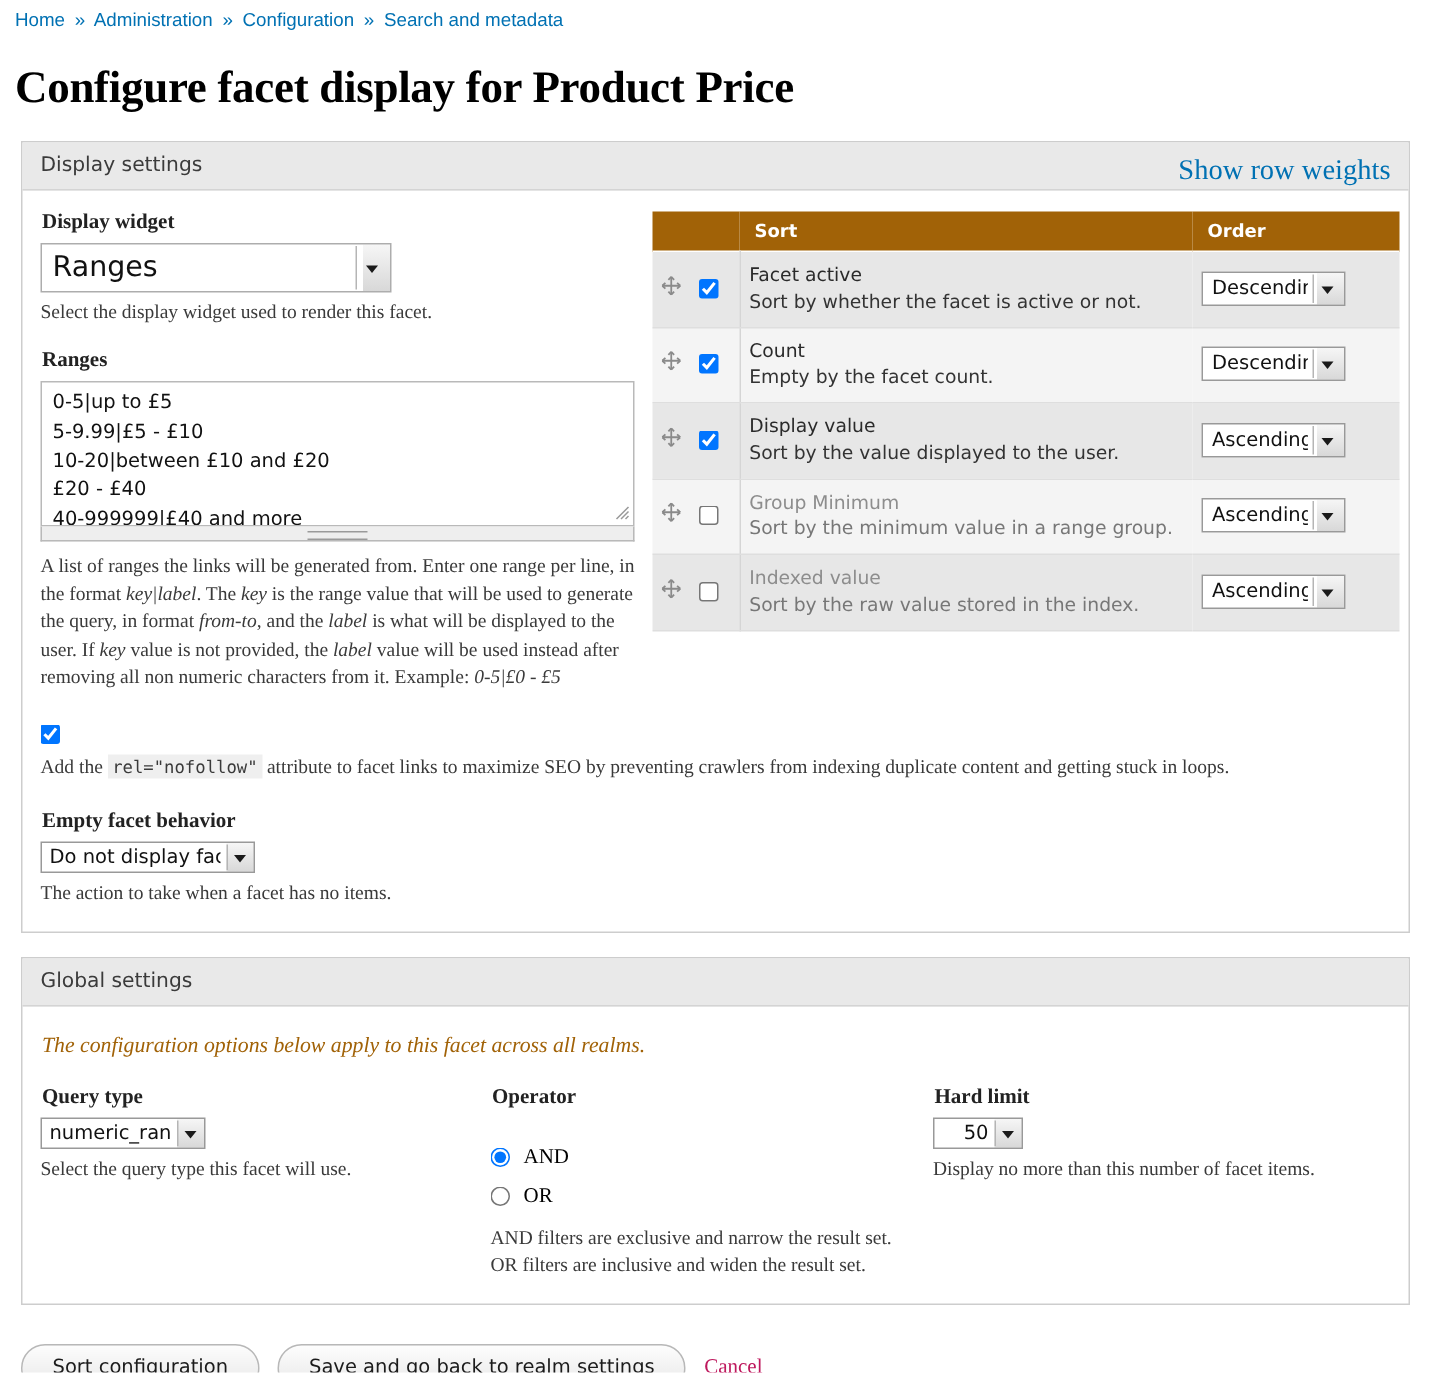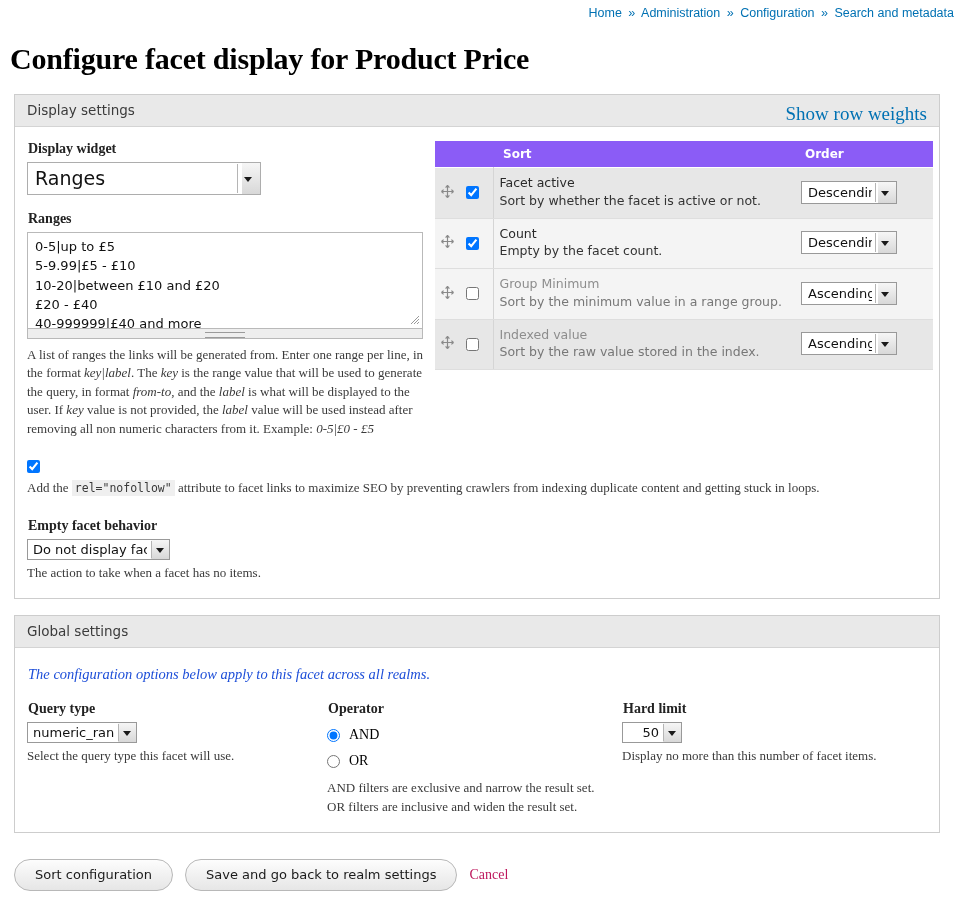--- a/index.html
+++ b/index.html
@@ -14,21 +14,20 @@
   }
   a { color:#0071b3; text-decoration:none; }
 
   
   .breadcrumb {
     padding:6px 0 0 10px;
     font-family:"Liberation Sans", sans-serif;
     font-size:12.5px;
     color:#0071b3;
     white-space:nowrap;
-    text-align:right;
   }
   .breadcrumb .sep { color:#0071b3; margin:0 3px; }
 
   
   .page-title {
     margin:22px 0 18px 10px;
     font-family:"Liberation Serif", serif;
     font-size:30px;
     font-weight:bold;
     letter-spacing:-0.2px;
@@ -195,21 +194,21 @@
   }
 
   
   table.sort-table {
     border-collapse:collapse;
     width:498px;
     font-family:"DejaVu Sans", sans-serif;
     table-layout:fixed;
   }
   table.sort-table th {
-    background:#8b5cf6;
+    background:#a16207;
     color:#ffffff;
     font-size:12px;
     font-weight:bold;
     text-align:left;
     padding:6px 8px 6px 10px;
     border:none;
   }
   th.th-handle { width:58px; }
   th.th-sort { width:302px; }
   th.th-order { width:138px; }
@@ -255,21 +254,21 @@
     padding:3px 24px 3px 6px;
   }
   .select-wrap.order::after { right:8px; }
   .select-wrap.order::before { right:3px; width:18px; }
 
   
   .gs-intro {
     font-family:"Liberation Serif", serif;
     font-style:italic;
     font-size:14.5px;
-    color:#1d4ed8;
+    color:#a16207;
     margin:4px 0 18px 1px;
   }
   .gs-cols { display:flex; align-items:flex-start; }
   .gs-col-1 { width:300px; flex:0 0 300px; }
   .gs-col-2 { width:295px; flex:0 0 295px; }
   .gs-col-3 { flex:1; }
   .radioline {
     display:flex;
     align-items:center;
     margin-bottom:10px;
@@ -330,20 +329,21 @@
     <div class="cols">
 
       <div class="col-left">
 
         <label class="form-label">Display widget</label>
         <div class="select-wrap widget">
           <select class="widget-select">
             <option>Ranges</option>
           </select>
         </div>
+        <div class="desc">Select the display widget used to render this facet.</div>
 
         <div style="height:16px"></div>
 
         <label class="form-label">Ranges</label>
         <div class="textarea-wrap" style="position:relative;">
           <textarea class="ranges" style="">0-5|up to £5
 5-9.99|£5 - £10
 10-20|between £10 and £20
 £20 - £40
 40-999999|£40 and more</textarea>
@@ -385,20 +385,32 @@
                       <path d="M6.5,0.5 L6.5,12.5 M0.5,6.5 L12.5,6.5" stroke="#8a8a8a" stroke-width="1.2" fill="none"></path>
                       <path d="M6.5,0.5 L4.6,2.6 M6.5,0.5 L8.4,2.6 M6.5,12.5 L4.6,10.4 M6.5,12.5 L8.4,10.4" stroke="#8a8a8a" stroke-width="1.2" fill="none"></path>
                       <path d="M0.5,6.5 L2.6,4.6 M0.5,6.5 L2.6,8.4 M12.5,6.5 L10.4,4.6 M12.5,6.5 L10.4,8.4" stroke="#8a8a8a" stroke-width="1.2" fill="none"></path>
                     </svg></span><input type="checkbox" checked="" style=""></td>
                 <td class="cell-sort">
                   <div class="sort-name">Count</div>
                   <div class="sort-sub">Empty by the facet count.</div>
                 </td>
                 <td class="cell-order"><span class="select-wrap order"><select class="order-select"><option>Descending</option></select></span></td>
               </tr>
+              <tr class="odd">
+                <td class="cell-handle"><span class="drag-cross"><svg width="13" height="13" viewBox="0 0 13 13">
+                      <path d="M6.5,0.5 L6.5,12.5 M0.5,6.5 L12.5,6.5" stroke="#8a8a8a" stroke-width="1.2" fill="none"></path>
+                      <path d="M6.5,0.5 L4.6,2.6 M6.5,0.5 L8.4,2.6 M6.5,12.5 L4.6,10.4 M6.5,12.5 L8.4,10.4" stroke="#8a8a8a" stroke-width="1.2" fill="none"></path>
+                      <path d="M0.5,6.5 L2.6,4.6 M0.5,6.5 L2.6,8.4 M12.5,6.5 L10.4,4.6 M12.5,6.5 L10.4,8.4" stroke="#8a8a8a" stroke-width="1.2" fill="none"></path>
+                    </svg></span><input type="checkbox" checked="" style=""></td>
+                <td class="cell-sort">
+                  <div class="sort-name">Display value</div>
+                  <div class="sort-sub">Sort by the value displayed to the user.</div>
+                </td>
+                <td class="cell-order"><span class="select-wrap order"><select class="order-select"><option>Ascending</option></select></span></td>
+              </tr>
               <tr class="even">
                 <td class="cell-handle"><span class="drag-cross"><svg width="13" height="13" viewBox="0 0 13 13">
                       <path d="M6.5,0.5 L6.5,12.5 M0.5,6.5 L12.5,6.5" stroke="#8a8a8a" stroke-width="1.2" fill="none"></path>
                       <path d="M6.5,0.5 L4.6,2.6 M6.5,0.5 L8.4,2.6 M6.5,12.5 L4.6,10.4 M6.5,12.5 L8.4,10.4" stroke="#8a8a8a" stroke-width="1.2" fill="none"></path>
                       <path d="M0.5,6.5 L2.6,4.6 M0.5,6.5 L2.6,8.4 M12.5,6.5 L10.4,4.6 M12.5,6.5 L10.4,8.4" stroke="#8a8a8a" stroke-width="1.2" fill="none"></path>
                     </svg></span><input type="checkbox" style=""></td>
                 <td class="cell-sort">
                   <div class="sort-name disabled">Group Minimum</div>
                   <div class="sort-sub disabled">Sort by the minimum value in a range group.</div>
                 </td>
@@ -456,21 +468,21 @@
         <div class="select-wrap">
           <select class="small-select" style="width:110px;">
             <option>numeric_range</option>
           </select>
         </div>
         <div class="desc">Select the query type this facet will use.</div>
       </div>
 
       <div class="gs-col-2">
         <label class="form-label">Operator</label>
-        <div class="radioline" style="margin-top:10px;">
+        <div class="radioline" style="margin-top:24px;">
           <input type="radio" name="operator" id="op-and" checked="" style="">
           <span>AND</span>
         </div>
         <div class="radioline">
           <input type="radio" name="operator" id="op-or" style="">
           <span>OR</span>
         </div>
         <div class="desc" style="margin-top:8px;">AND filters are exclusive and narrow the result set.</div>
         <div class="desc" style="margin-top:0;">OR filters are inclusive and widen the result set.</div>
       </div>

